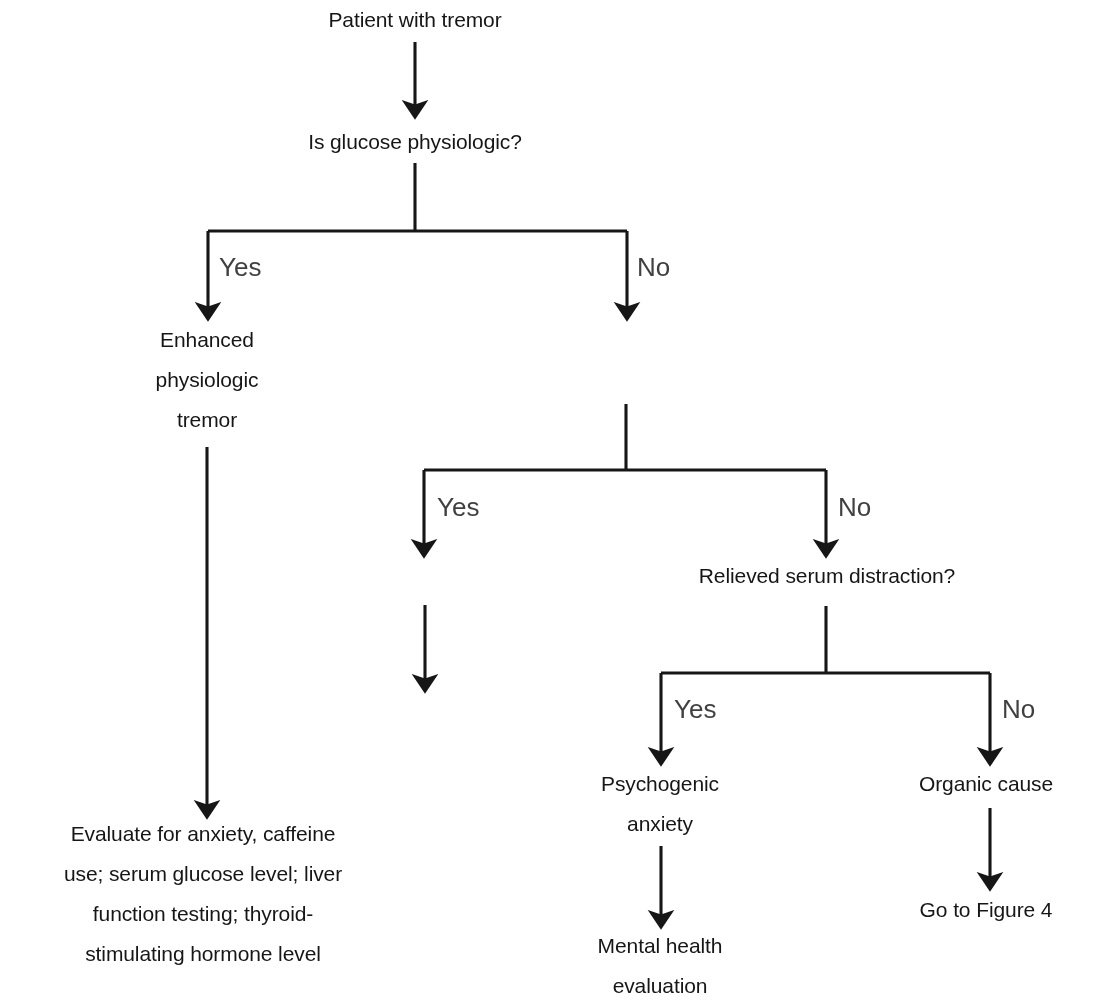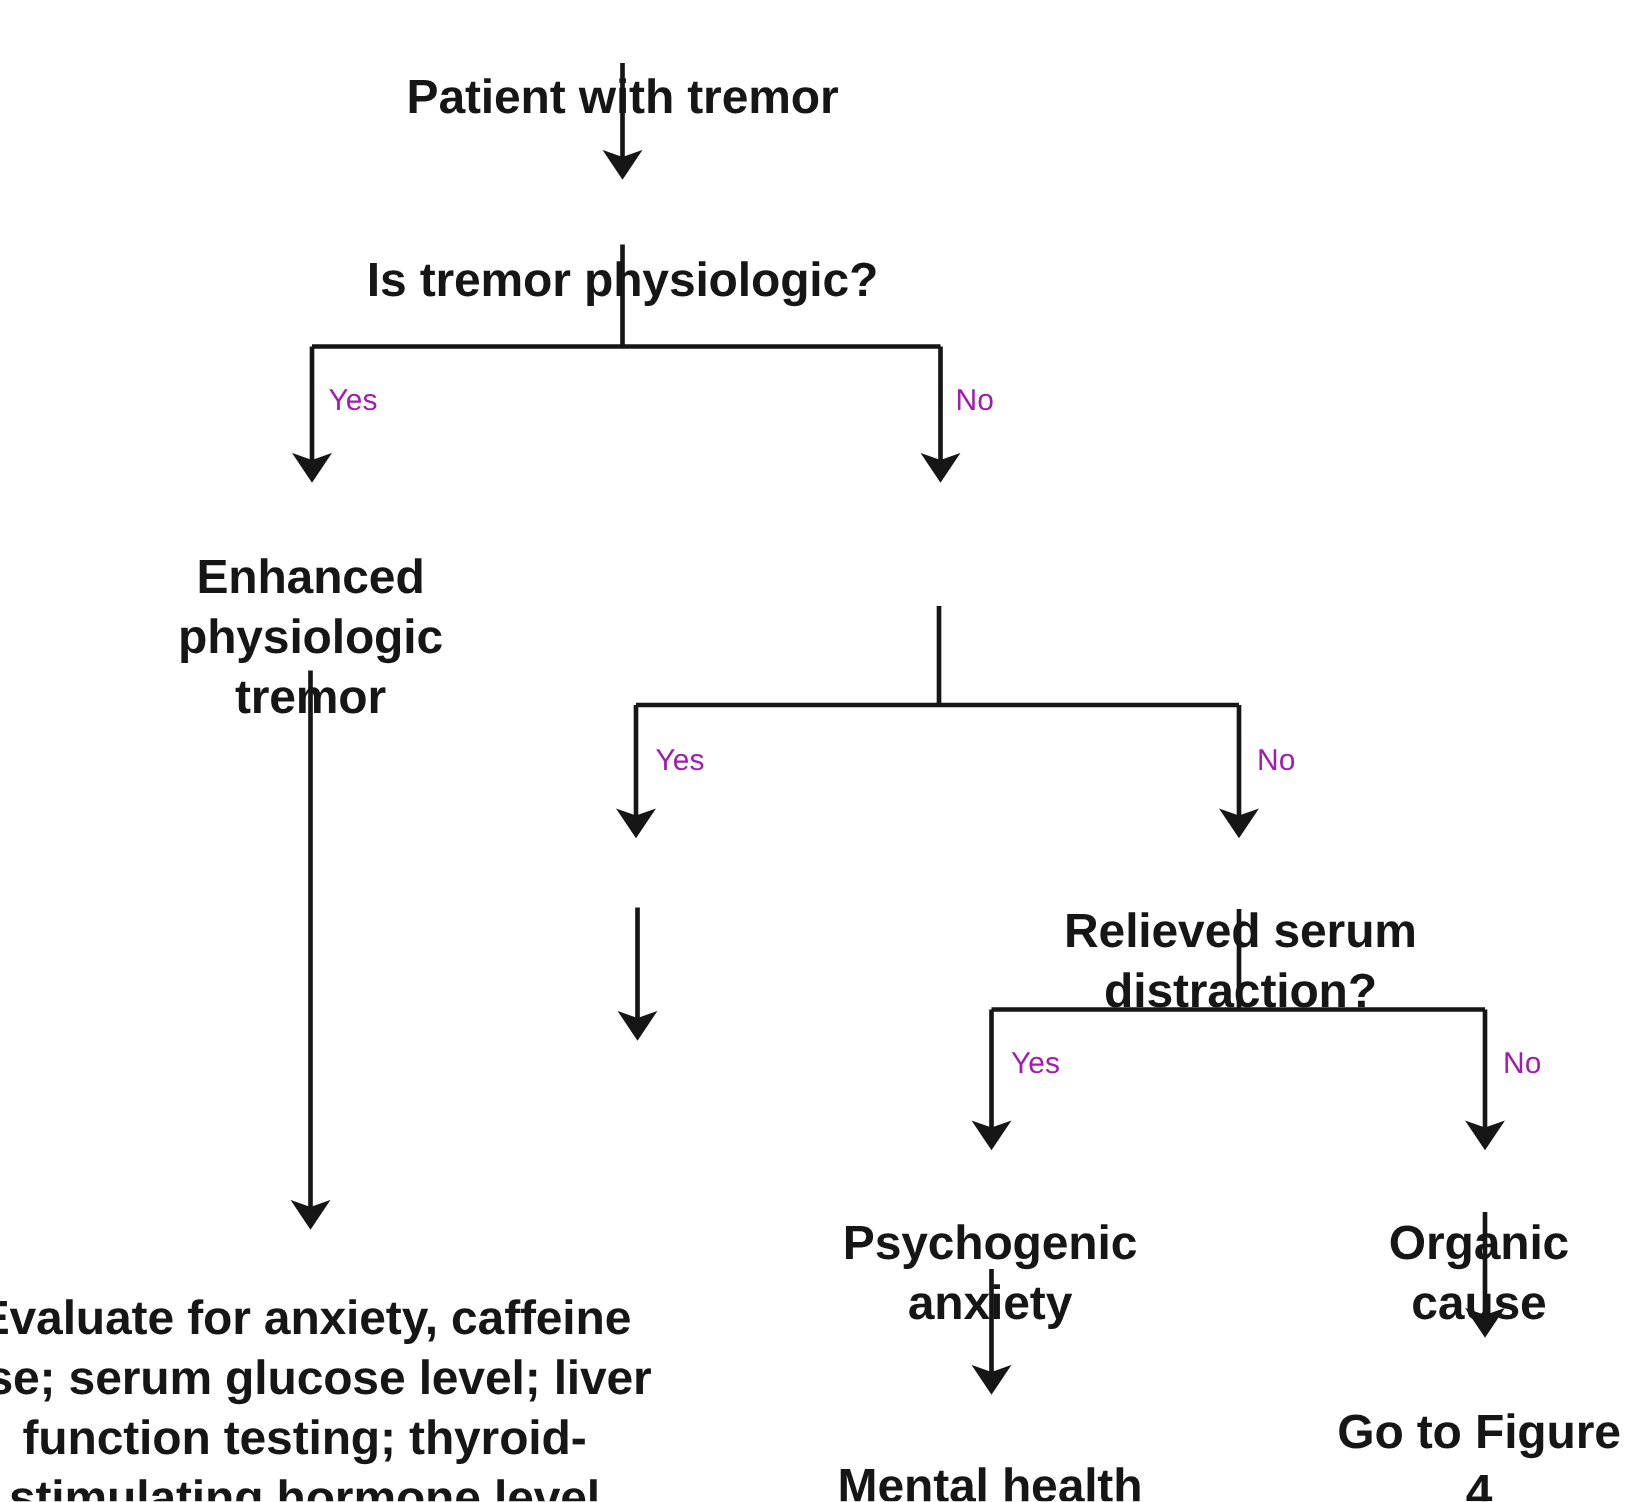--- a/index.html
+++ b/index.html
@@ -20,33 +20,32 @@
   #edges-layer {
     position: absolute;
     left: 0;
     top: 0;
     width: 1095px;
     height: 1001px;
   }
   .node {
     position: absolute;
     text-align: center;
-    font-size: 32px;
+    font-size: 21px;
     line-height: 40px;
     color: #161616;
     letter-spacing: -0.1px;
     white-space: pre-line;
-    font-weight: 700;
-    margin-top: 44px;
+    font-weight: 400;
   }
   .edge-label {
     position: absolute;
-    font-size: 20px;
+    font-size: 26px;
     line-height: 30px;
-    color: #a21caf;
+    color: #404040;
     font-weight: 400;
     white-space: nowrap;
   }
   
   .n-root      { left: 180px;  top: 0px;    width: 470px; }
   .n-q1        { left: 180px;  top: 122px;  width: 470px; }
   .n-enh       { left: 92px;   top: 320px;  width: 230px; }
   .n-q2        { left: 470px;  top: 320px;  width: 315px; }
   .n-drug      { left: 265px;  top: 556px;  width: 320px; }
   .n-q3        { left: 636px;  top: 556px;  width: 382px; }
@@ -100,21 +99,21 @@
       <line x1="661" y1="673" x2="661" y2="755" marker-end="url(#arrowhead)"></line>
       <line x1="990" y1="673" x2="990" y2="755" marker-end="url(#arrowhead)"></line>
 
       <line x1="661" y1="846" x2="661" y2="918" marker-end="url(#arrowhead)"></line>
 
       <line x1="990" y1="808" x2="990" y2="880" marker-end="url(#arrowhead)"></line>
     </g>
   </svg>
 
   <div class="node n-root">Patient with tremor</div>
-  <div class="node n-q1">Is tremor physiologic?</div>
+  <div class="node n-q1">Is glucose physiologic?</div>
   <div class="node n-enh">Enhanced
 physiologic
 tremor</div>
   <div class="node n-q3">Relieved serum distraction?</div>
   <div class="node n-psy">Psychogenic
 anxiety</div>
   <div class="node n-org">Organic cause</div>
   <div class="node n-eval">Evaluate for anxiety, caffeine
 use; serum glucose level; liver
 function testing; thyroid-

